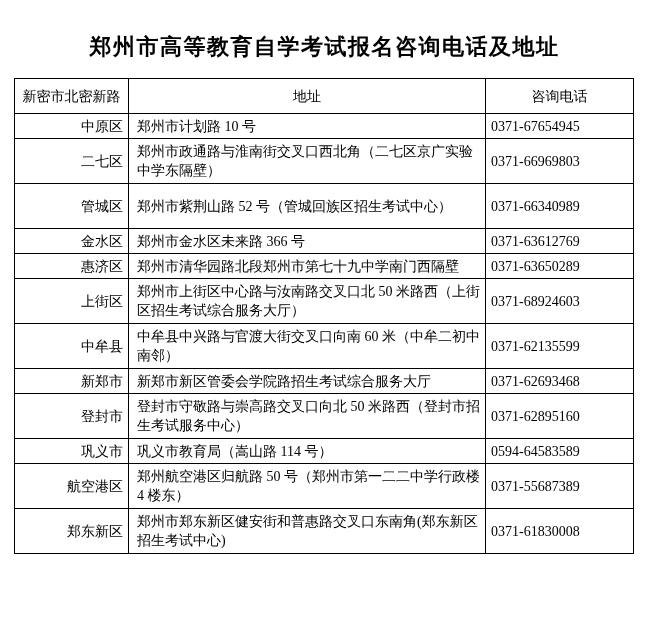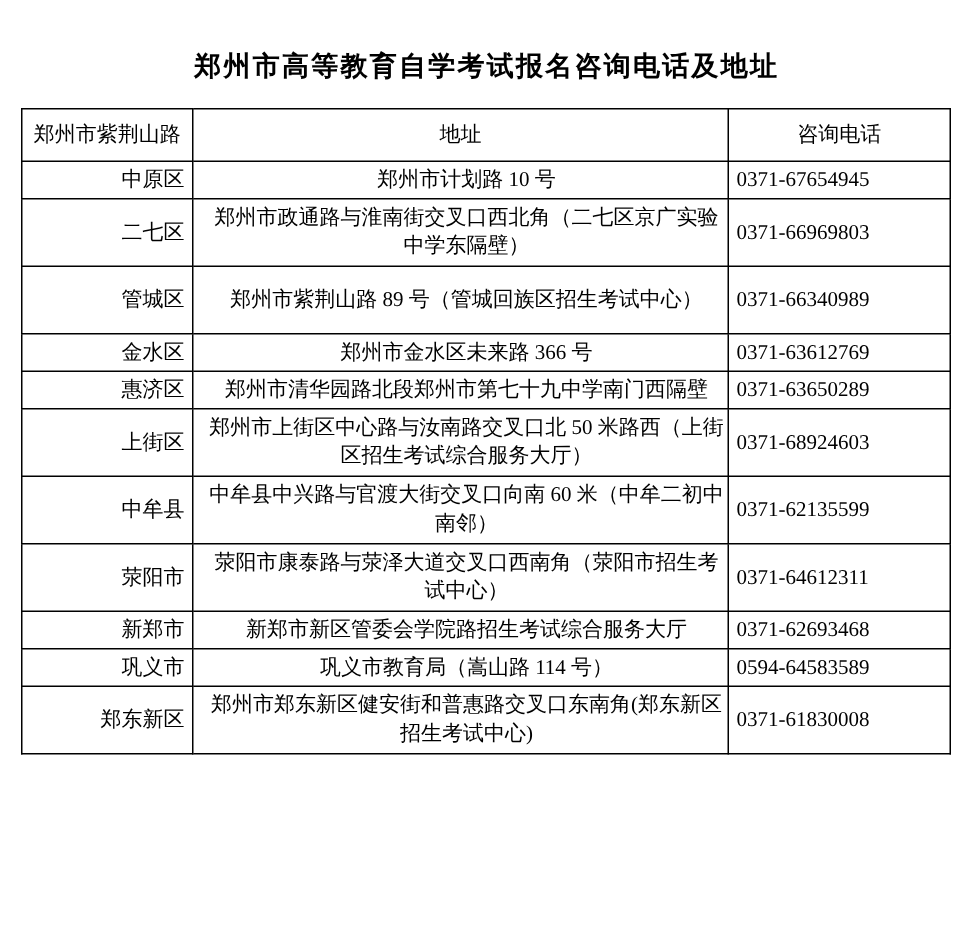--- a/index.html
+++ b/index.html
@@ -11,21 +11,21 @@
     width: 649px;
     height: 629px;
     font-family: "Liberation Serif", "DejaVu Serif", serif;
     color: #000000;
     overflow: hidden;
   }
   .page-title {
     margin-top: 32px;
     margin-bottom: 16px;
     text-align: center;
-    font-size: 18px;
+    font-size: 22px;
     font-weight: bold;
     letter-spacing: 1.5px;
   }
   table.contact-table {
     border-collapse: collapse;
     table-layout: fixed;
     width: 619px;
     margin-left: 14px;
   }
   .contact-table col.c-org   { width: 114px; }
@@ -41,21 +41,21 @@
     font-weight: normal;
   }
   .contact-table th {
     height: 30px;
     text-align: center;
   }
   .contact-table td.org {
     text-align: right;
   }
   .contact-table td.addr {
-    text-align: center;
+    text-align: left;
     padding-left: 8px;
     padding-right: 0;
   }
   .contact-table td.phone {
     text-align: left;
   }
   .contact-table tr.single td { height: 20px; }
   .contact-table tr.double td { height: 40px; }
 </style>
 </head>
@@ -64,21 +64,21 @@
 <div class="page-title">郑州市高等教育自学考试报名咨询电话及地址</div>
 
 <table class="contact-table">
   <colgroup>
     <col class="c-org">
     <col class="c-addr">
     <col class="c-phone">
   </colgroup>
   <thead>
     <tr>
-      <th>郑州市紫荆山路</th>
+      <th>新密市北密新路</th>
       <th>地址</th>
       <th>咨询电话</th>
     </tr>
   </thead>
   <tbody>
       <tr class="single">
         <td class="org">中原区</td>
         <td class="addr">郑州市计划路 10 号</td>
         <td class="phone">
           <div>0371-67654945</div>
@@ -86,21 +86,21 @@
       </tr>
       <tr class="double">
         <td class="org">二七区</td>
         <td class="addr">郑州市政通路与淮南街交叉口西北角（二七区京广实验中学东隔壁）</td>
         <td class="phone">
           <div>0371-66969803</div>
         </td>
       </tr>
       <tr class="double">
         <td class="org">管城区</td>
-        <td class="addr">郑州市紫荆山路 89 号（管城回族区招生考试中心）</td>
+        <td class="addr">郑州市紫荆山路 52 号（管城回族区招生考试中心）</td>
         <td class="phone">
           <div>0371-66340989</div>
         </td>
       </tr>
       <tr class="single">
         <td class="org">金水区</td>
         <td class="addr">郑州市金水区未来路 366 号</td>
         <td class="phone">
           <div>0371-63612769</div>
         </td>
@@ -119,39 +119,46 @@
           <div>0371-68924603</div>
         </td>
       </tr>
       <tr class="double">
         <td class="org">中牟县</td>
         <td class="addr">中牟县中兴路与官渡大街交叉口向南 60 米（中牟二初中南邻）</td>
         <td class="phone">
           <div>0371-62135599</div>
         </td>
       </tr>
-      <tr class="double">
-        <td class="org">荥阳市</td>
-        <td class="addr">荥阳市康泰路与荥泽大道交叉口西南角（荥阳市招生考试中心）</td>
-        <td class="phone">
-          <div>0371-64612311</div>
-        </td>
-      </tr>
       <tr class="single">
         <td class="org">新郑市</td>
         <td class="addr">新郑市新区管委会学院路招生考试综合服务大厅</td>
         <td class="phone">
           <div>0371-62693468</div>
         </td>
       </tr>
+      <tr class="double">
+        <td class="org">登封市</td>
+        <td class="addr">登封市守敬路与崇高路交叉口向北 50 米路西（登封市招生考试服务中心）</td>
+        <td class="phone">
+          <div>0371-62895160</div>
+        </td>
+      </tr>
       <tr class="single">
         <td class="org">巩义市</td>
         <td class="addr">巩义市教育局（嵩山路 114 号）</td>
         <td class="phone">
           <div>0594-64583589</div>
+        </td>
+      </tr>
+      <tr class="double">
+        <td class="org">航空港区</td>
+        <td class="addr">郑州航空港区归航路 50 号（郑州市第一二二中学行政楼 4 楼东）</td>
+        <td class="phone">
+          <div>0371-55687389</div>
         </td>
       </tr>
       <tr class="double">
         <td class="org">郑东新区</td>
         <td class="addr">郑州市郑东新区健安街和普惠路交叉口东南角(郑东新区招生考试中心)</td>
         <td class="phone">
           <div>0371-61830008</div>
         </td>
       </tr>
     </tbody>

